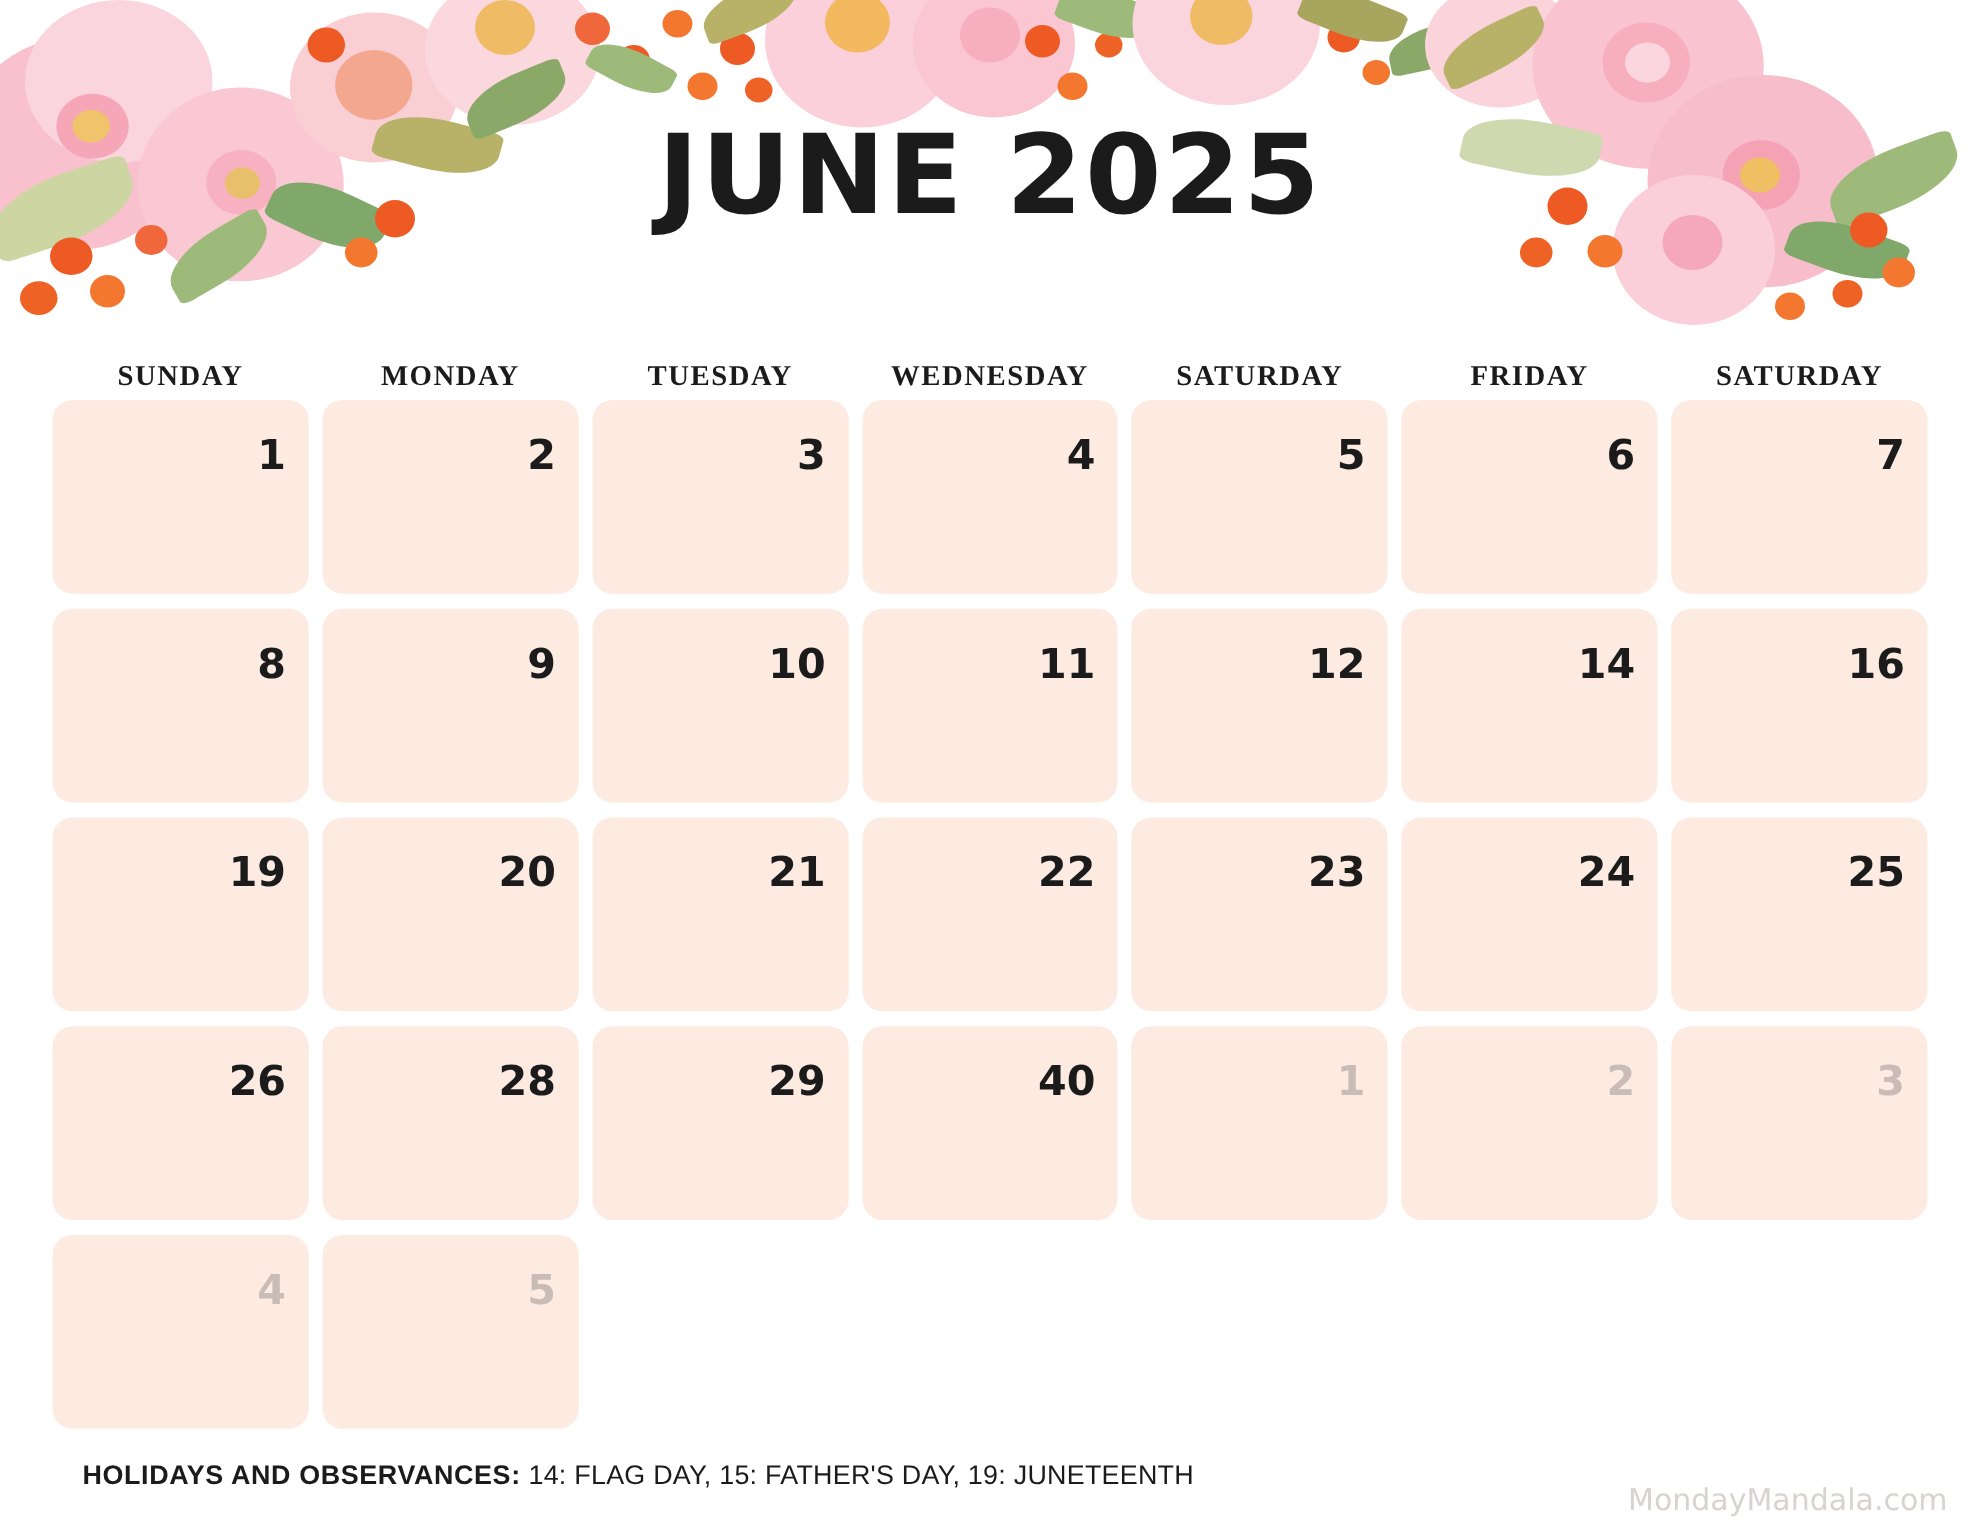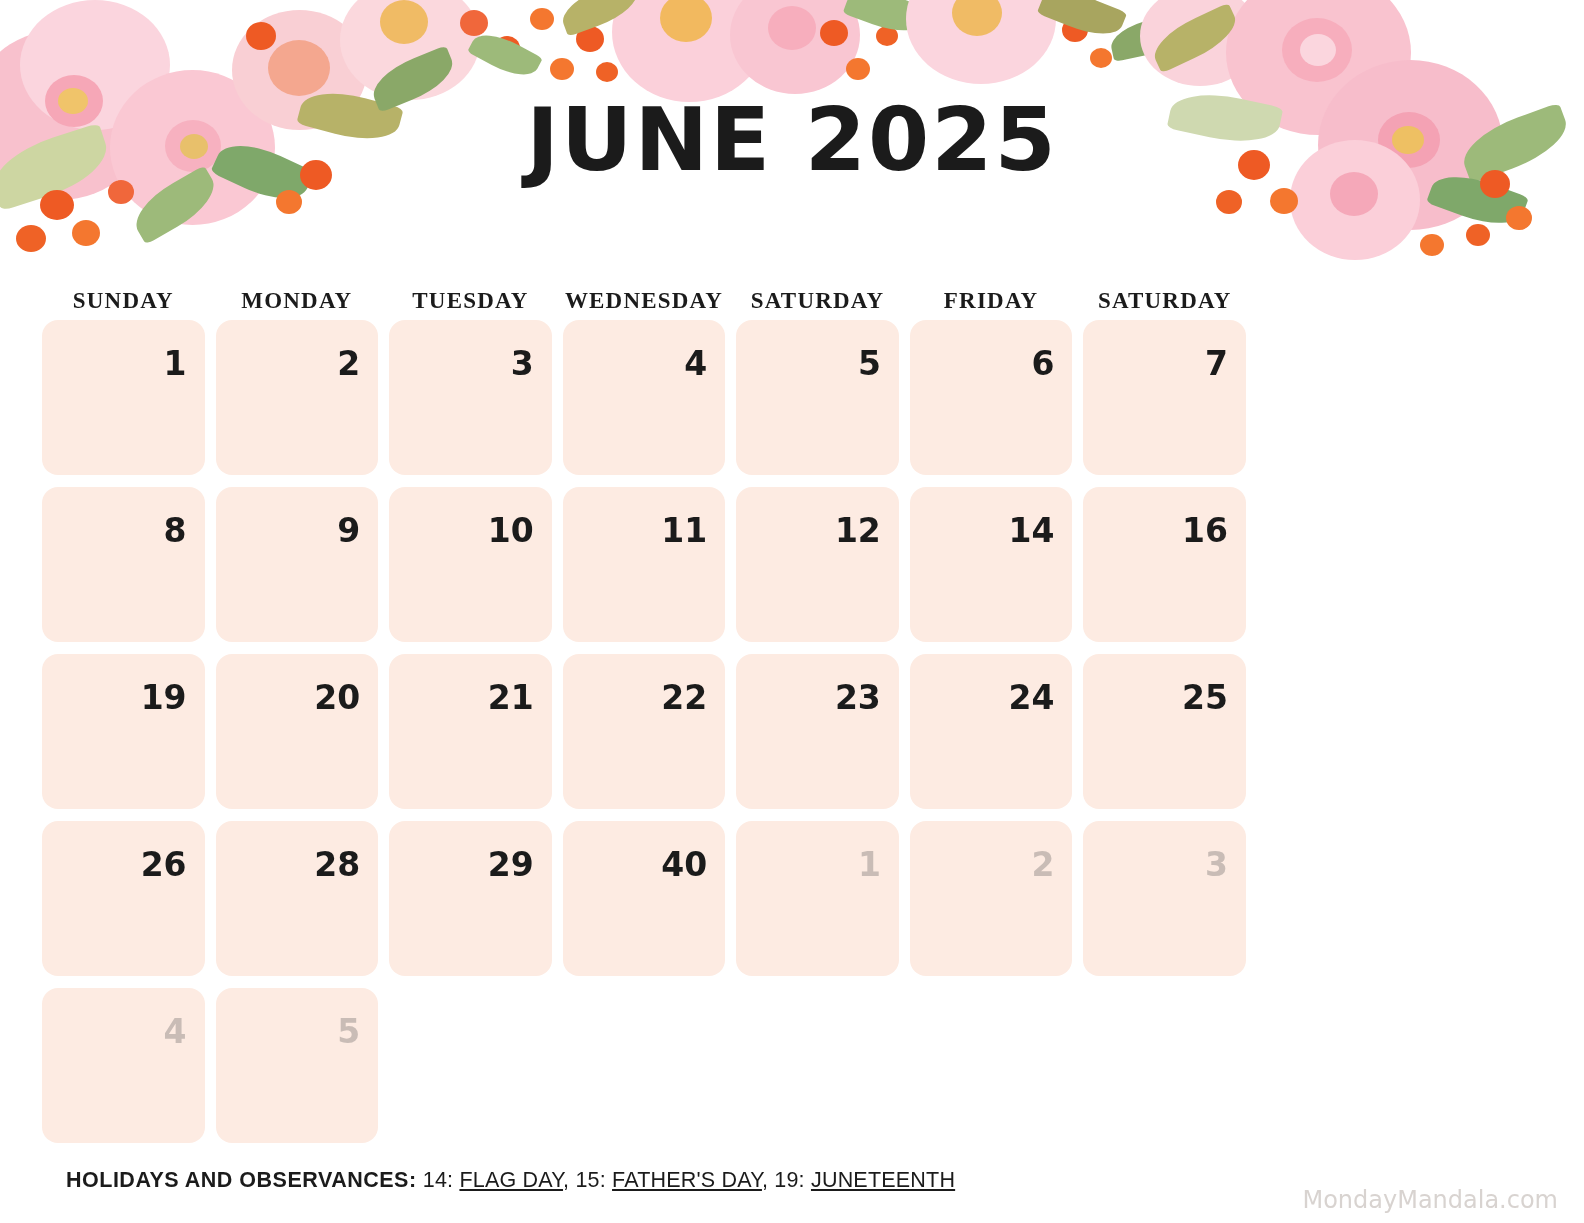--- a/index.html
+++ b/index.html
@@ -51,21 +51,21 @@
     letter-spacing: 2px;
     color: #1b1b1b;
     font-family: "DejaVu Sans", sans-serif;
   }
 
   
   .calendar {
     position: absolute;
     top: 288px;
     left: 42px;
-    width: 1204px;
+    width: 1500px;
   }
   .weekday-row {
     display: grid;
     grid-template-columns: repeat(7, 1fr);
     column-gap: 11px;
     margin-bottom: 6px;
   }
   .weekday {
     text-align: center;
     font-size: 23px;
@@ -108,21 +108,20 @@
     width: 1460px;
     font-size: 21.5px;
     color: #1b1b1b;
     letter-spacing: 0.2px;
   }
   .footer .label {
     font-weight: bold;
     letter-spacing: 0.5px;
   }
   .footer .obs {
-    text-decoration: underline;
   }
   .watermark {
     position: absolute;
     top: 1186px;
     right: 26px;
     font-size: 24px;
     color: #d8d3d0;
     font-family: "DejaVu Sans", sans-serif;
   }
 </style>

